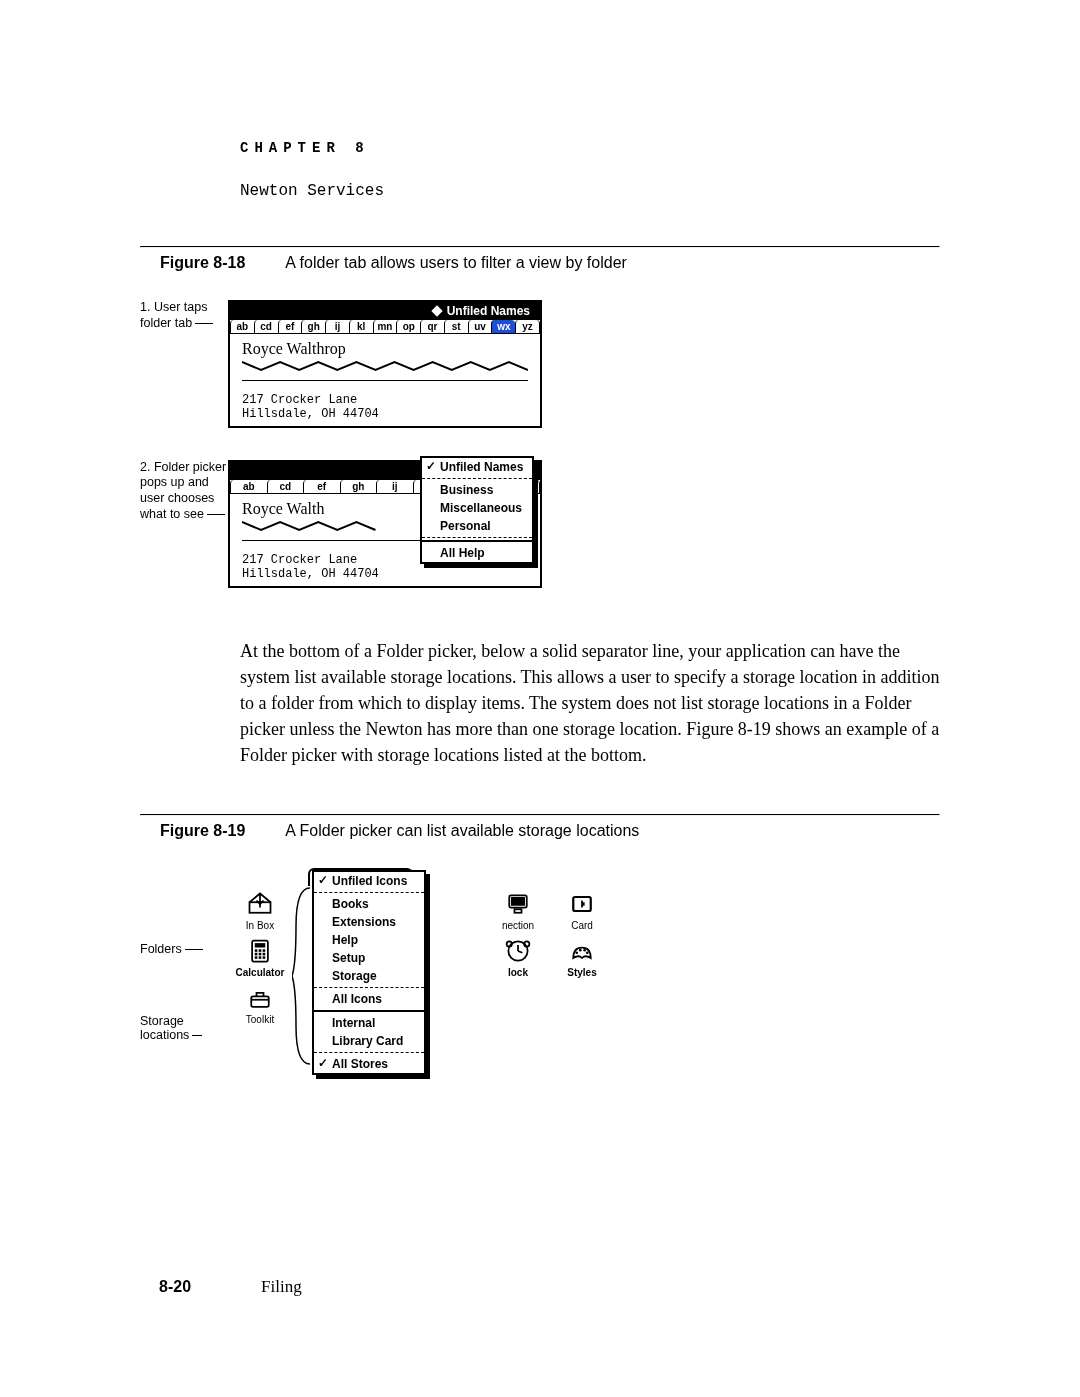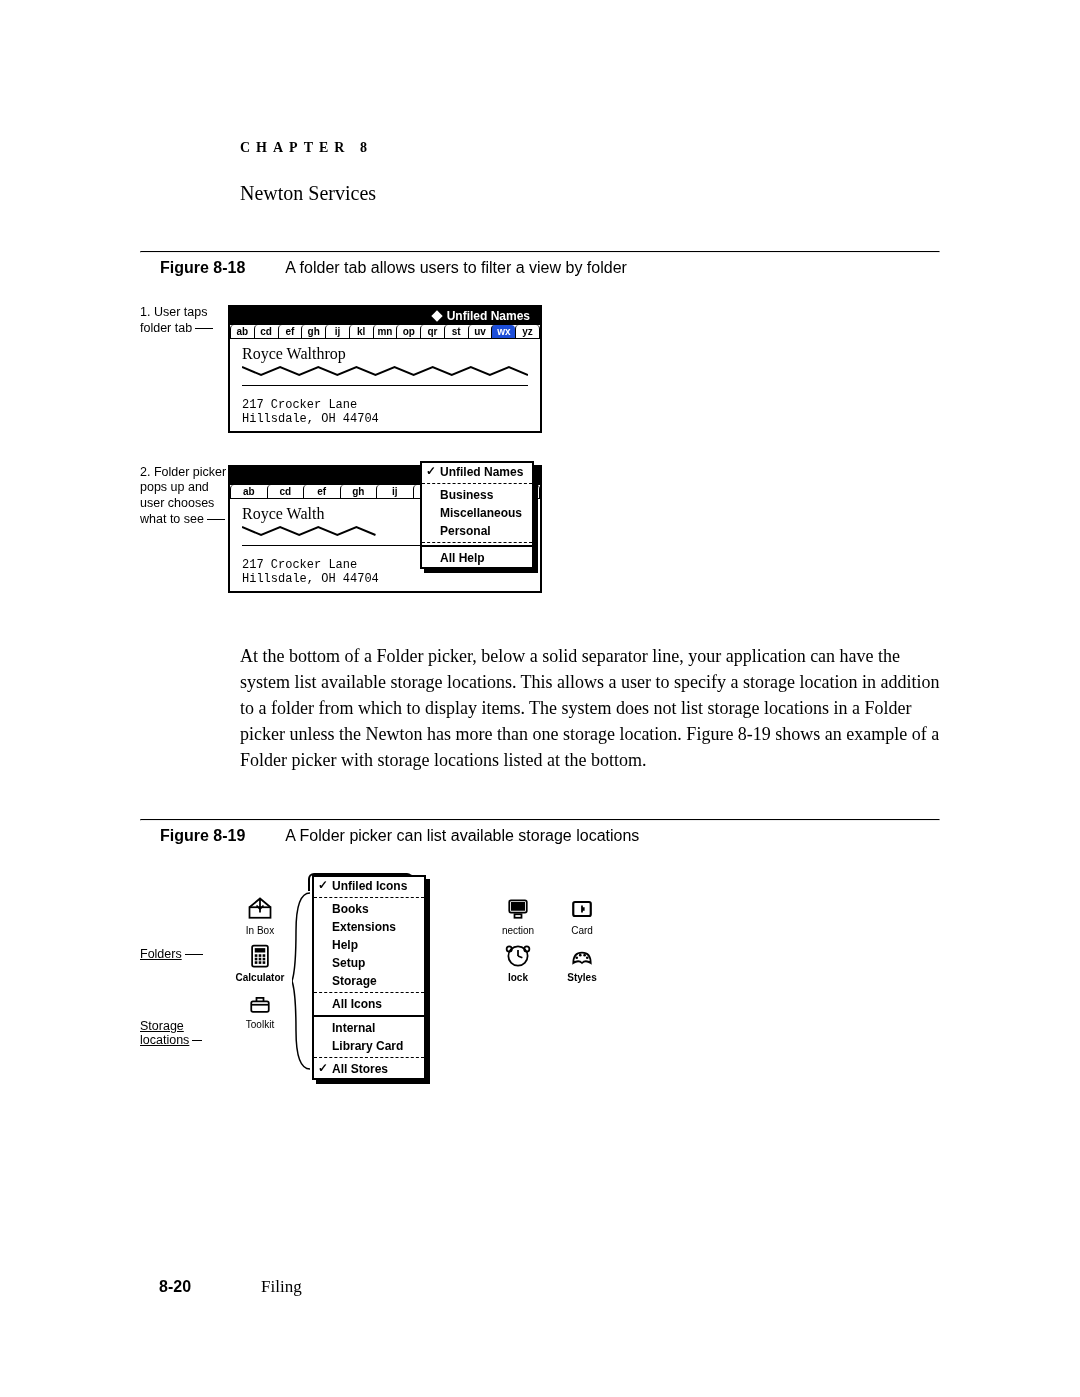--- a/index.html
+++ b/index.html
@@ -9,30 +9,30 @@
     height: 1397px;
     background: #fff;
     font-family: "Palatino Linotype", "Book Antiqua", Georgia, serif;
     color: #000;
     position: relative;
   }
   .page {
     padding: 140px 140px 0 140px;
   }
   .chapter-head {
-    font-family: Liberation Serif, serif;
+    font-family: Liberation Mono, monospace;
     letter-spacing: 6px;
     font-size: 14px;
     font-weight: 700;
     margin-left: 100px;
     margin-bottom: 26px;
   }
   .section-name {
-    font-family: Liberation Serif, serif;
-    font-size: 20px;
+    font-family: Liberation Mono, monospace;
+    font-size: 16px;
     margin-left: 100px;
     margin-bottom: 46px;
   }
   .figure-line {
     border-top: 1px solid #000;
     margin: 0 0 6px 0;
   }
   .figure-row {
     display: flex;
     align-items: baseline;
@@ -173,21 +173,20 @@
   }
   
   .icon-grid-wrap {
     display:flex;
     align-items:flex-start;
   }
   .icon-label-col {
     width:88px;
     font-family:"Helvetica Neue", Arial, sans-serif;
     font-size:12.5px;
-    text-decoration:underline;
   }
   .extras-win {
     position:relative;
     width:420px;
   }
   .grid-row {
     display:flex;
   }
   .ico {
     width:64px;

